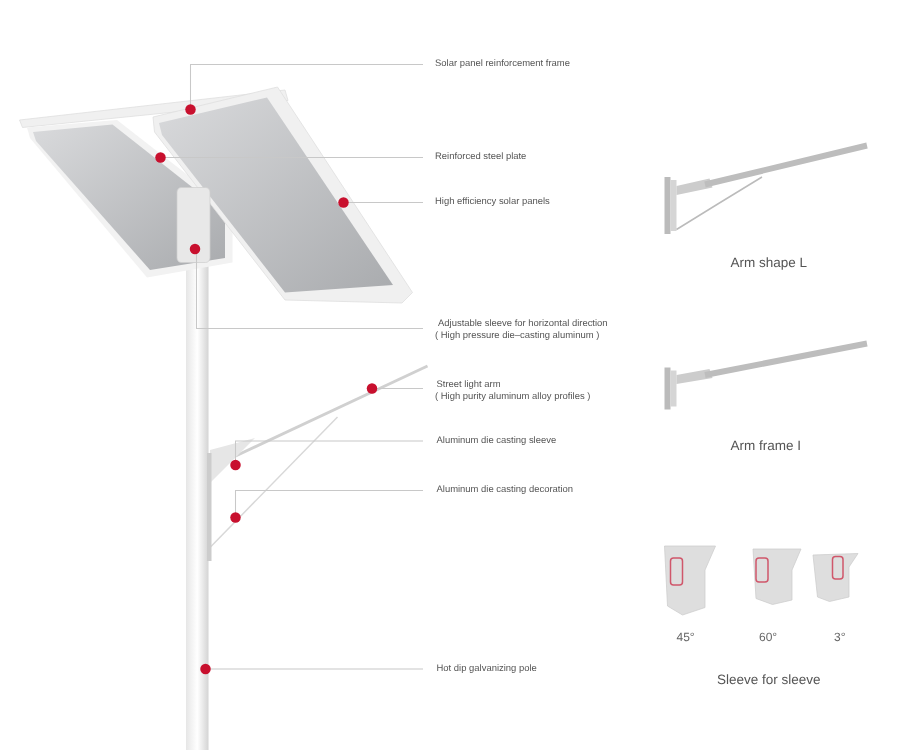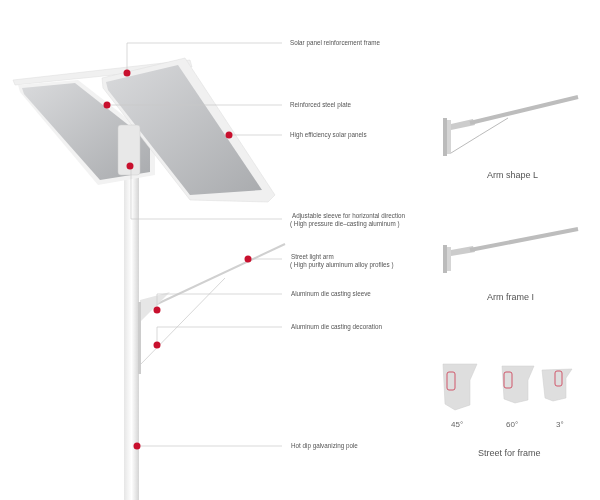--- a/index.html
+++ b/index.html
@@ -104,14 +104,14 @@
   <div class="label" style="left:290px;top:261px">( High purity aluminum alloy profiles )</div>
   <div class="label" style="left:291px;top:290px">Aluminum die casting sleeve</div>
   <div class="label" style="left:291px;top:323px">Aluminum die casting decoration</div>
   <div class="label" style="left:291px;top:442px">Hot dip galvanizing pole</div>
 
   <div class="caption" style="left:487px;top:170px">Arm shape L</div>
   <div class="caption" style="left:487px;top:292px">Arm frame I</div>
   <div class="angle" style="left:451px;top:420px">45°</div>
   <div class="angle" style="left:506px;top:420px">60°</div>
   <div class="angle" style="left:556px;top:420px">3°</div>
-  <div class="caption" style="left:478px;top:448px">Street for frame</div>
+  <div class="caption" style="left:478px;top:448px">Sleeve for sleeve</div>
 </div>
 
 </body></html>

